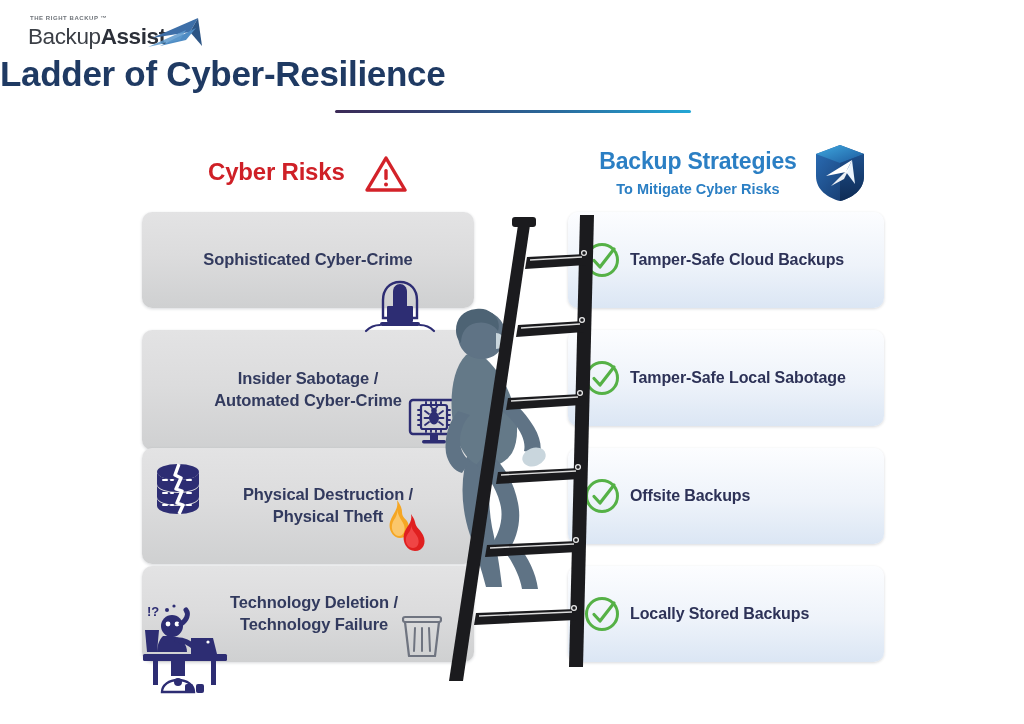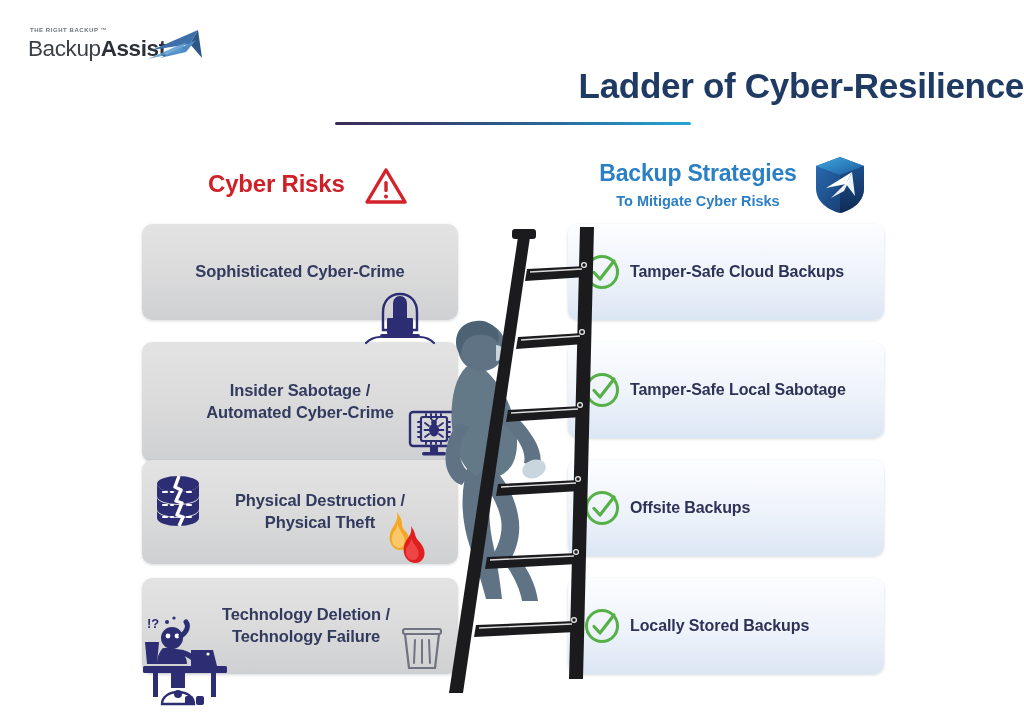--- a/index.html
+++ b/index.html
@@ -3,40 +3,40 @@
 <meta charset="utf-8">
 <style>
   html,body{margin:0;padding:0;}
   body{
     width:1024px;height:724px;
     background:#ffffff;
     font-family:"Liberation Sans", sans-serif;
     overflow:hidden;
     position:relative;
   }
-  .stage{position:absolute;inset:0;margin-top:12px;}
+  .stage{position:absolute;inset:0;}
 
   
   .logo{position:absolute;left:28px;top:14px;width:190px;height:46px;}
   .logo-tag{
     font-size:6px;letter-spacing:.55px;color:#6d7278;
     font-weight:700;text-transform:uppercase;
     position:absolute;left:2px;top:1px;
   }
   .logo-name{
     position:absolute;left:0px;top:10px;
     font-size:22.5px;color:#3b3f46;letter-spacing:-.4px;
   }
   .logo-name b{font-weight:700;color:#2c3039;}
   .logo-mark{position:absolute;left:118px;top:2px;}
 
   
   .title{
     position:absolute;left:0;right:0;top:54px;
-    text-align:right;
+    text-align:left;
     font-size:35px;font-weight:700;color:#1f3a63;
     letter-spacing:-.3px;
   }
   .title-rule{
     position:absolute;left:335px;top:110px;width:356px;height:3px;
     background:linear-gradient(90deg,#3c2a57 0%,#34406f 25%,#2a6a9c 62%,#23a7d6 100%);
     border-radius:2px;
   }
 
   
@@ -57,28 +57,29 @@
   .shield-icon{position:absolute;left:812px;top:143px;}
 
   
   .card{
     position:absolute;border-radius:10px;
     box-shadow:0 1px 3px rgba(40,45,60,.18);
   }
   .card-left{
     left:142px;width:316px;
     background:linear-gradient(180deg,#e3e3e4 0%,#dcdcdd 45%,#cfd0d1 100%);
+    padding-left:16px;
   }
   .card-right{
     left:568px;width:316px;
     background:linear-gradient(180deg,#fcfdff 0%,#eef3fa 55%,#dbe6f4 100%);
   }
   .l1{top:212px;height:96px;}
   .l2{top:330px;height:120px;}
-  .l3{top:448px;height:104px;}
+  .l3{top:448px;height:116px;}
   .l4{top:566px;height:96px;}
   .r1{top:212px;height:96px;}
   .r2{top:330px;height:96px;}
   .r3{top:448px;height:96px;}
   .r4{top:566px;height:96px;}
 
   .card-left .label{
     position:absolute;left:0;right:0;top:50%;transform:translateY(-50%);
     text-align:center;padding:0 18px;
     font-size:16.5px;font-weight:700;color:#323a5e;line-height:1.32;

